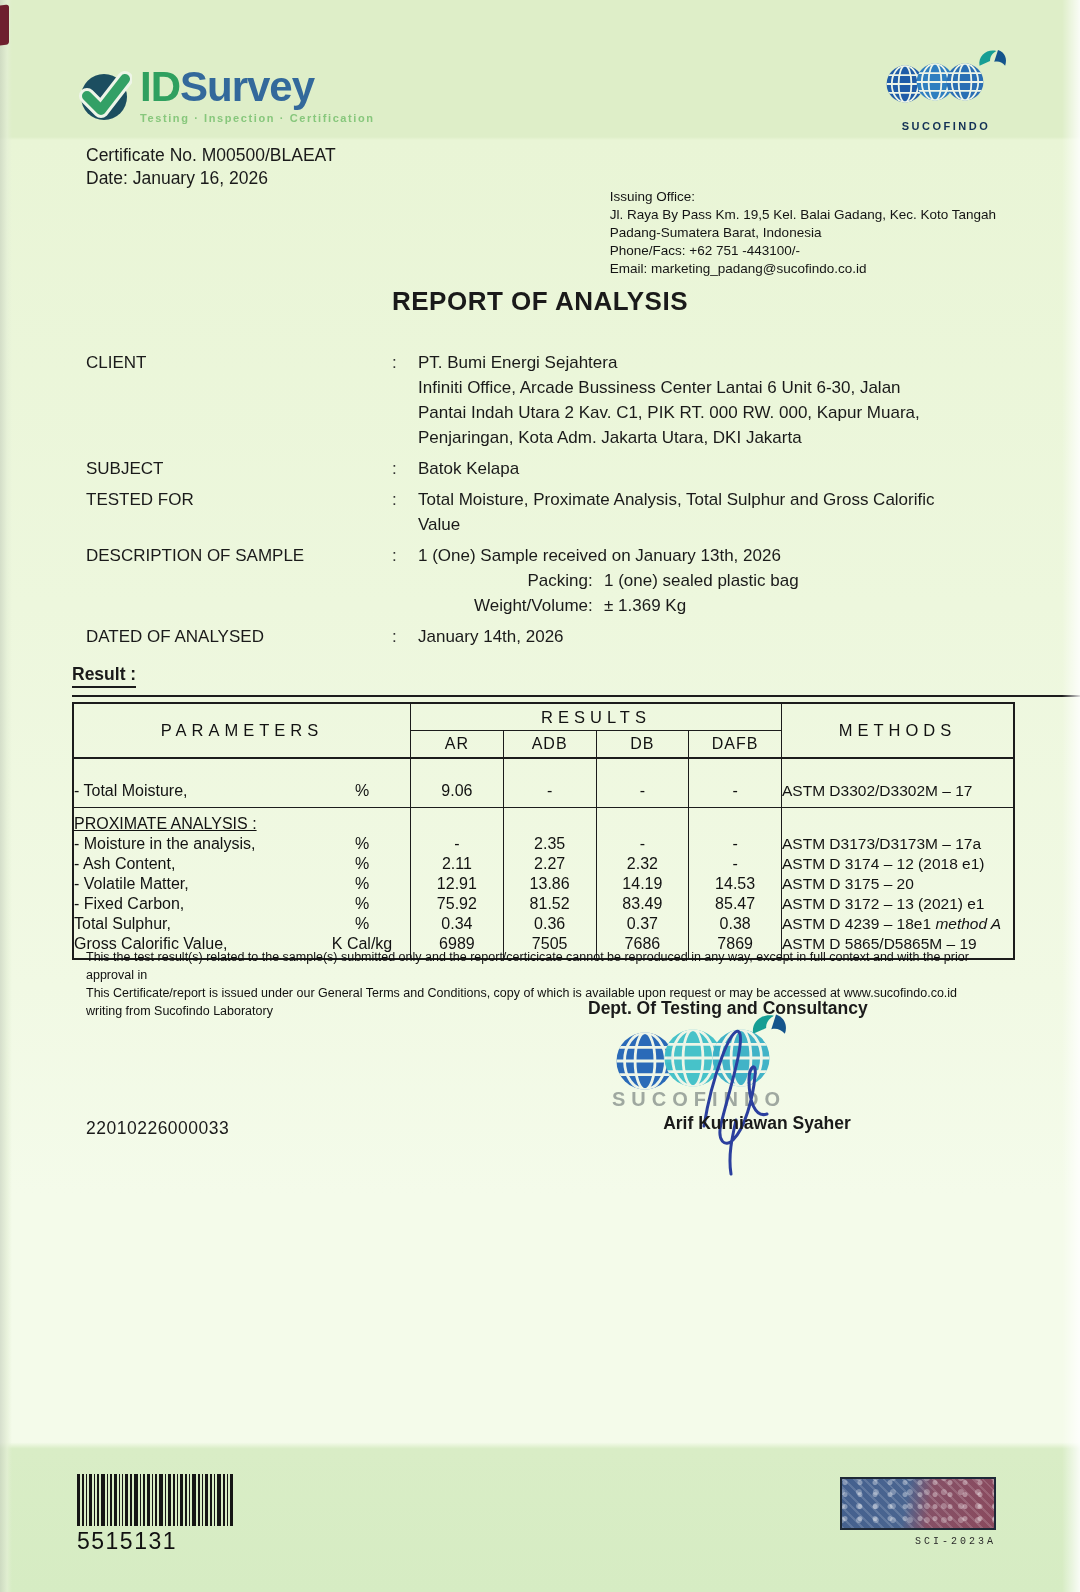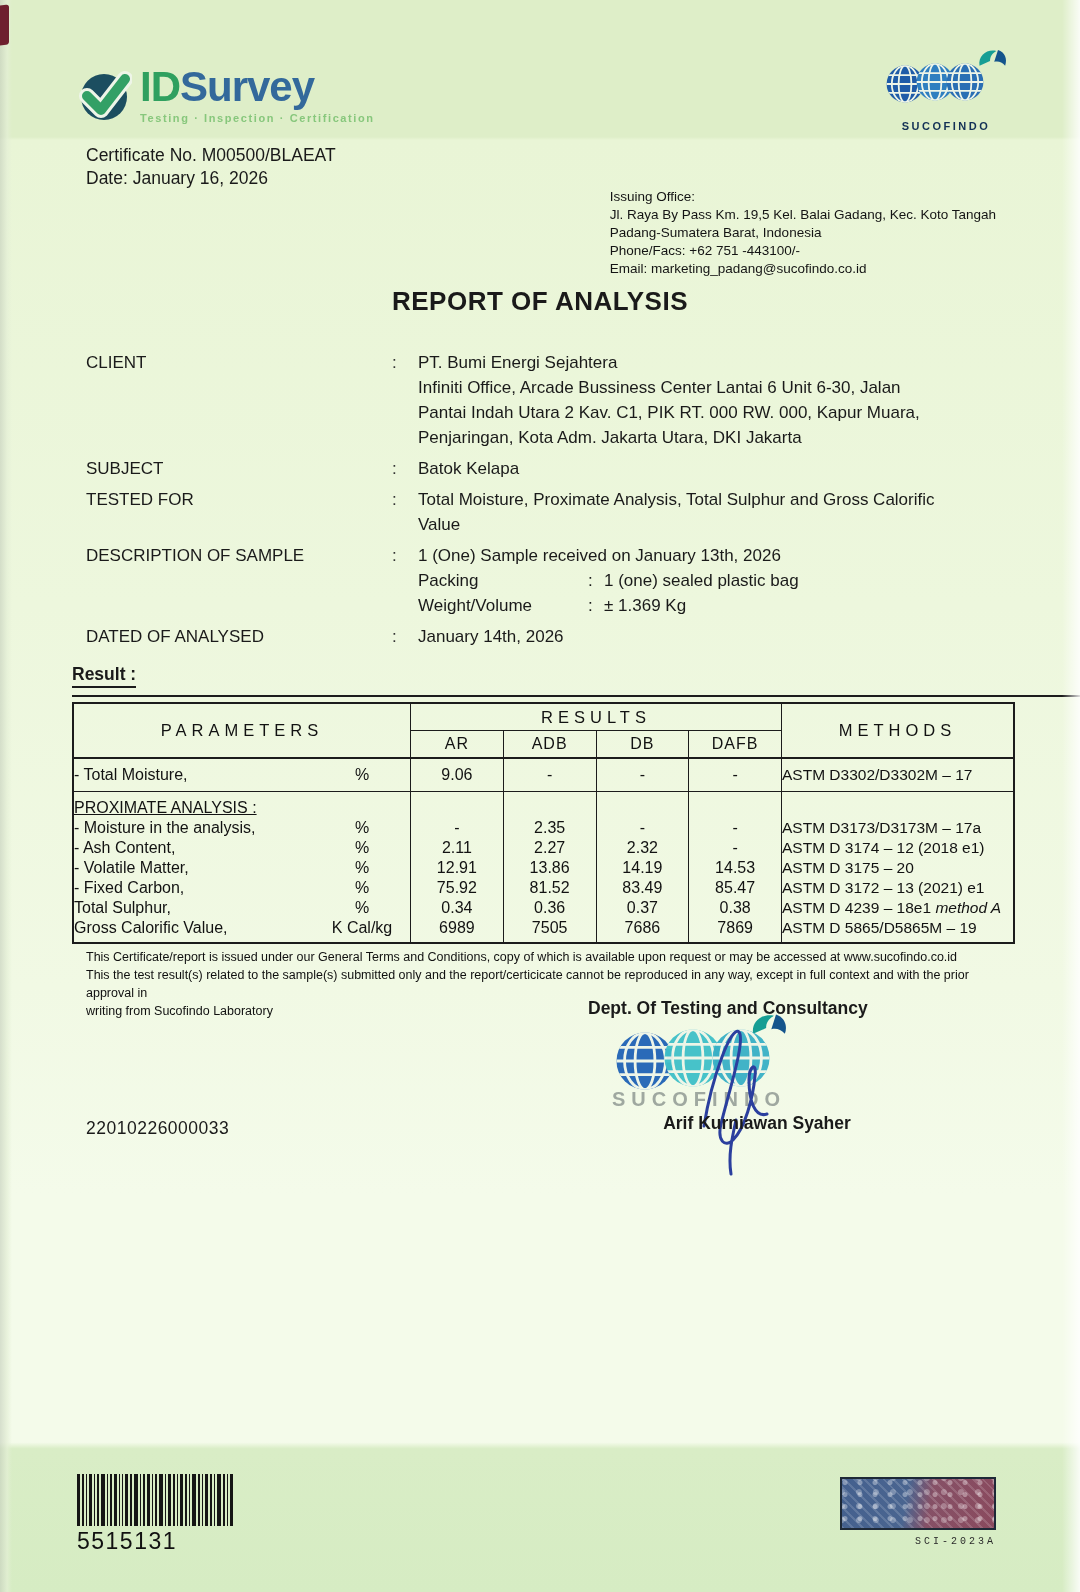--- a/index.html
+++ b/index.html
@@ -42,21 +42,21 @@
   .report-title{position:absolute;left:0;top:286px;width:100%;text-align:center;
     font-size:26px;font-weight:700;letter-spacing:.5px;}
 
   
   .info{position:absolute;left:86px;top:350px;width:930px;font-size:17px;line-height:25px;}
   .info-row{display:flex;margin-bottom:6px;}
   .ilabel{flex:0 0 306px;}
   .icolon{flex:0 0 14px;color:#333;}
   .ivalue{flex:1;padding-left:12px;}
   .subrow{display:flex;}
-  .subrow .sk{flex:0 0 170px;}
+  .subrow .sk{flex:0 0 170px;text-align:right;}
   .subrow .sc{flex:0 0 16px;}
 
   
   .result-label{position:absolute;left:72px;top:664px;font-size:17.5px;font-weight:700;
     border-bottom:2px solid #1c1c1c;padding-bottom:1px;}
   .result-rule{position:absolute;left:72px;top:695px;width:1008px;height:2px;background:#1c1c1c;}
 
   table.res{position:absolute;left:72px;top:702px;width:943px;border-collapse:collapse;
     table-layout:fixed;font-size:16px;color:#121212;}
   table.res th,table.res td{padding:0;margin:0;}
@@ -68,21 +68,21 @@
   th.h-methods{width:231px;font-size:16.5px;letter-spacing:5px;}
   th.h-col{width:94px;font-size:16px;letter-spacing:1px;height:26px;}
   thead tr:last-child th, th.h-params, th.h-methods{border-bottom:2px solid #1c1c1c;}
   td.c-param{padding-left:8px;}
   .pflex{display:flex;align-items:baseline;}
   .pname{flex:1;white-space:nowrap;}
   .punit{flex:0 0 96px;text-align:center;}
   td.c-val{text-align:center;}
   td.c-method{padding-left:10px;font-size:15.5px;white-space:nowrap;}
   tbody td{line-height:20px;vertical-align:top;}
-  tr.r-first td{padding-top:6px;padding-bottom:6px;border-bottom:1.5px solid #1c1c1c;}
+  tr.r-first td{padding-top:22px;padding-bottom:6px;border-bottom:1.5px solid #1c1c1c;}
   tr.r-group td{padding-top:6px;margin-left:24px;}
   .group-label{text-decoration:underline;}
   tbody tr:last-child td{padding-bottom:4px;}
   td.c-method i{font-style:italic;}
 
   
   .disclaimer{position:absolute;left:86px;top:948px;width:930px;font-size:12.5px;line-height:18px;color:#101010;}
 
   
   .dept{position:absolute;left:588px;top:998px;width:320px;font-size:17.5px;font-weight:700;}
@@ -342,22 +342,22 @@
         <td class="c-val b-l">6989</td>
         <td class="c-val b-l">7505</td>
         <td class="c-val b-l">7686</td>
         <td class="c-val b-l">7869</td>
         <td class="c-method b-l">ASTM D 5865/D5865M – 19</td>
       </tr>
     </tbody>
   </table>
 
   <div class="disclaimer">
+    <div>This the test result(s) related to the sample(s) submitted only and the report/certicicate cannot be reproduced in any way, except in full context and with the prior approval in</div>
     <div>This Certificate/report is issued under our General Terms and Conditions, copy of which is available upon request or may be accessed at www.sucofindo.co.id</div>
-    <div>This the test result(s) related to the sample(s) submitted only and the report/certicicate cannot be reproduced in any way, except in full context and with the prior approval in</div>
     <div>writing from Sucofindo Laboratory</div>
   </div>
 
   <div class="dept">Dept. Of Testing and Consultancy</div>
 
   <svg class="wm-globes" width="180" height="92" viewBox="0 0 180 92">
     <use href="#swoosh" transform="translate(138,0) scale(0.52)"></use>
     <g transform="translate(2,18)">
       <use href="#globe" transform="scale(0.62)" style="color:#2a6ab8"></use>
       <use href="#globe" transform="translate(48,-3) scale(0.62)" style="color:#3ec0c8" opacity="0.95"></use>

